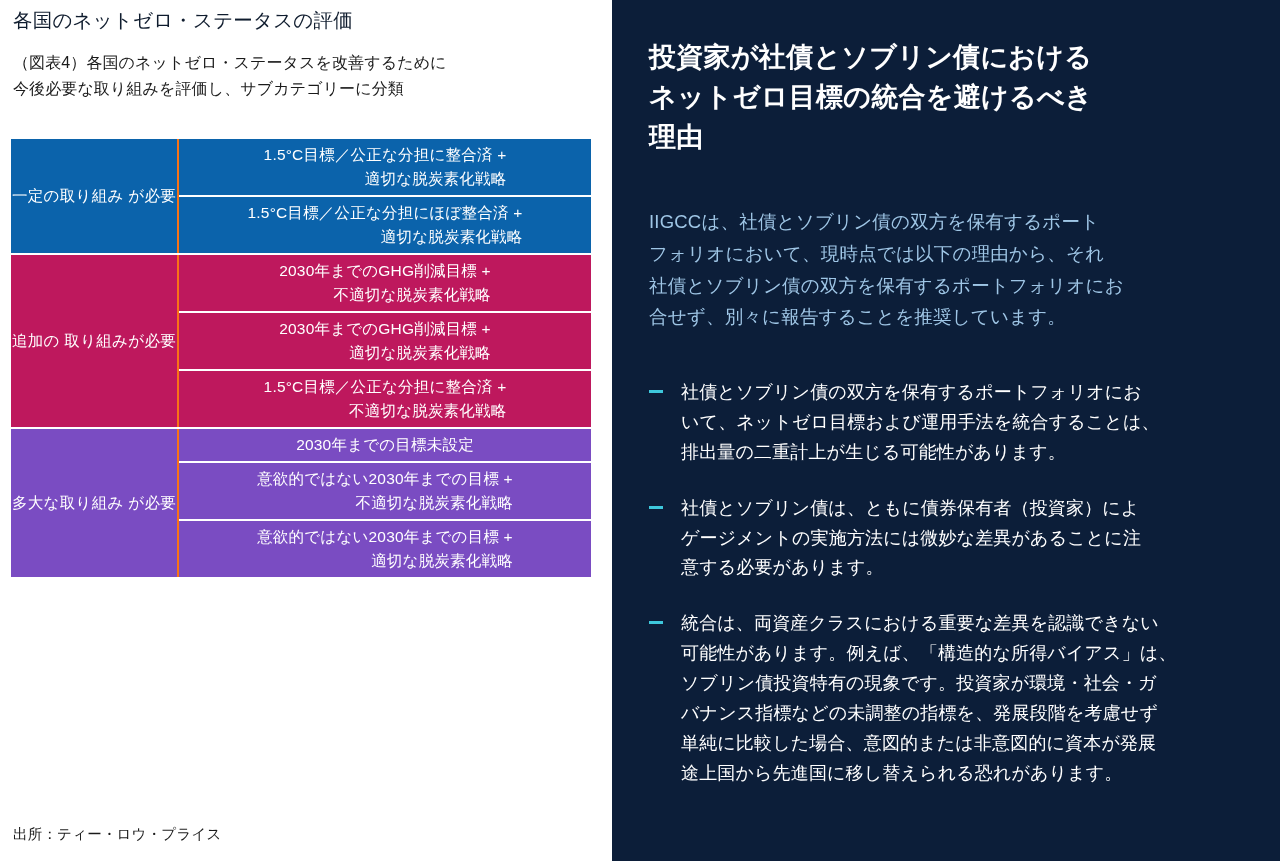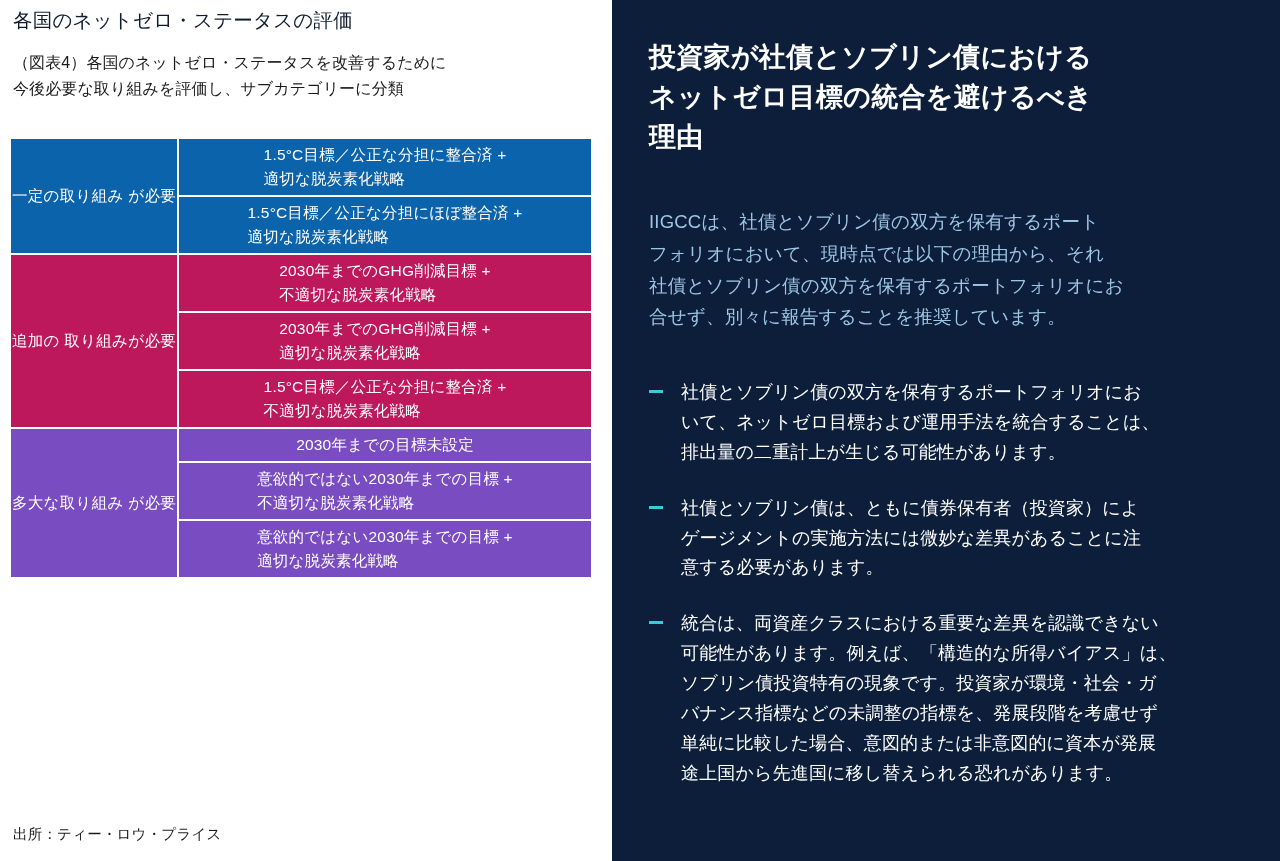--- a/index.html
+++ b/index.html
@@ -75,34 +75,34 @@
     flex: 0 0 168px;
     box-sizing: border-box;
     display: flex;
     align-items: center;
     justify-content: center;
     text-align: center;
     color: #ffffff;
     font-size: 15.5px;
     line-height: 1.55;
     letter-spacing: 0.3px;
-    border-right: 2px solid #ffffff;
+    border-right: 2px solid #f97316;
   }
   .band-rows {
     flex: 1 1 auto;
     display: flex;
     flex-direction: column;
   }
   .band-row {
     flex: 1 1 0;
     box-sizing: border-box;
     display: flex;
     align-items: center;
     justify-content: center;
-    text-align: left;
+    text-align: right;
     color: #ffffff;
     font-size: 15.5px;
     line-height: 1.55;
     letter-spacing: 0.2px;
     border-bottom: 2px solid #ffffff;
     padding: 4px 4px;
   }
   .band-row:last-child { border-bottom: none; }
   .band-row .ln { display: block; white-space: nowrap; }
 

